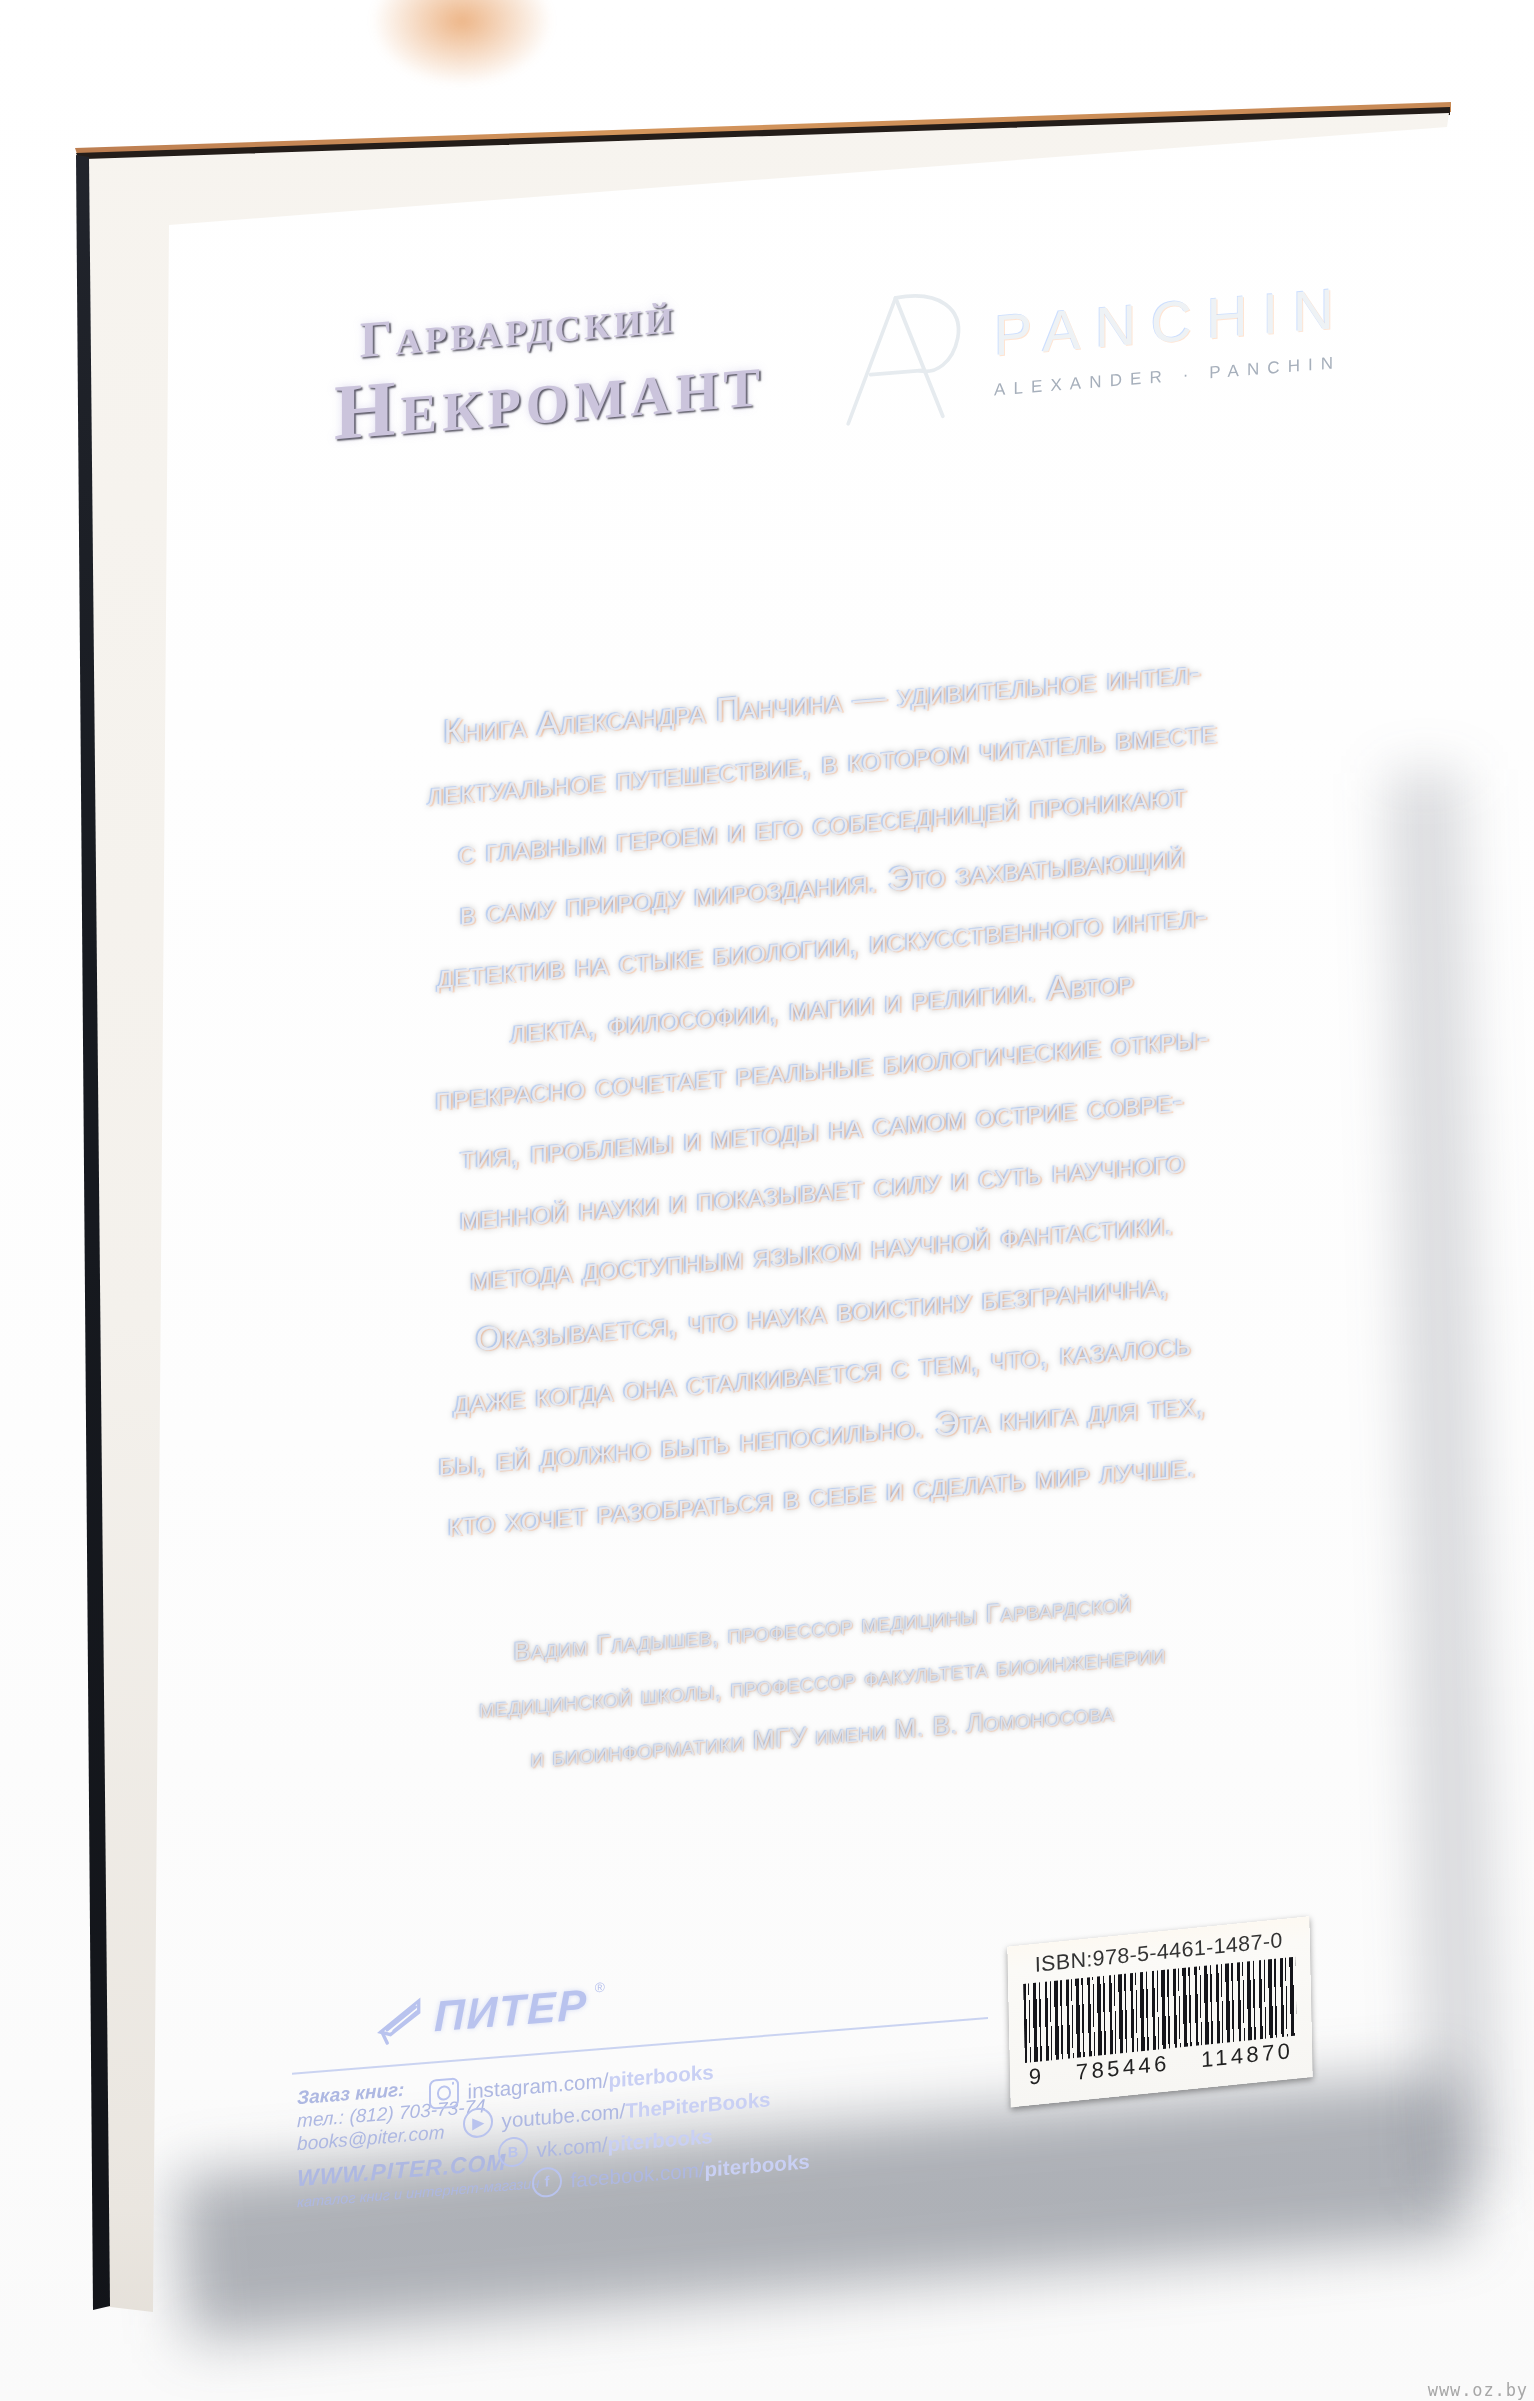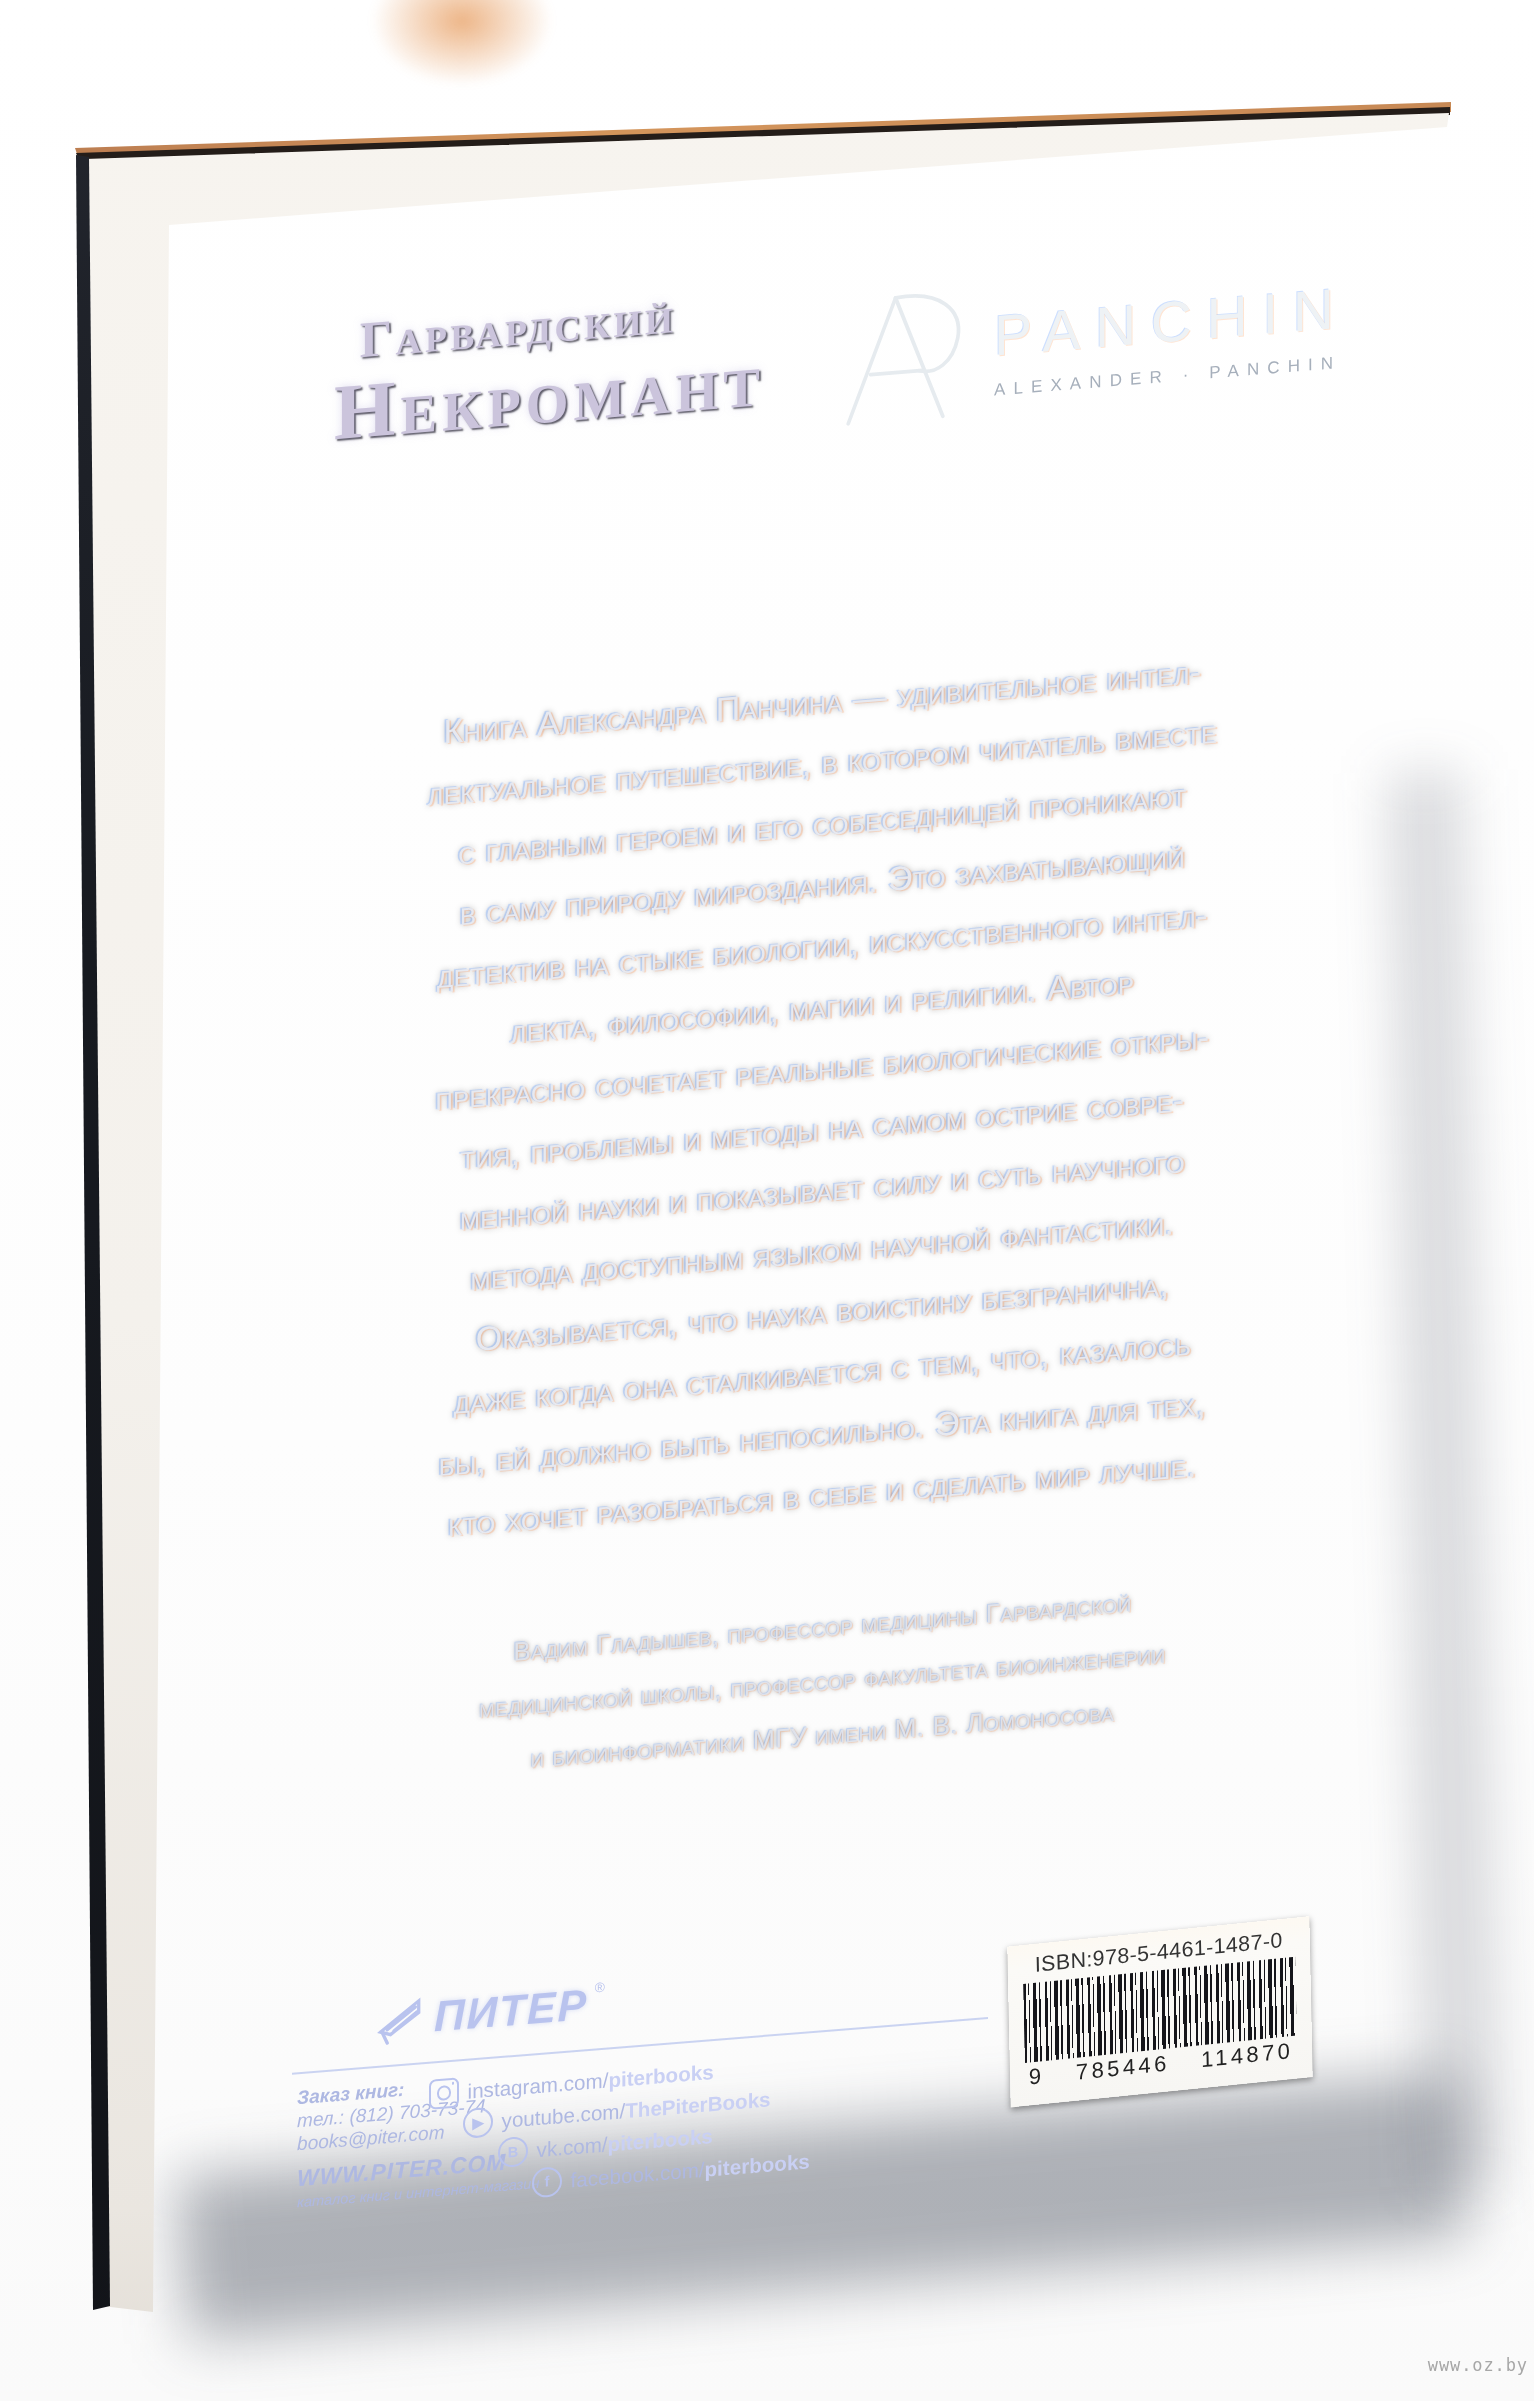--- a/index.html
+++ b/index.html
@@ -10,21 +10,21 @@
   }
   .abs{position:absolute;}
 
   
   .orange-glow{
     left:368px;top:-15.4px;width:188px;height:103px;
     background:radial-gradient(ellipse at 50% 35%,rgba(222,120,36,.55),rgba(222,120,36,0) 68%);
     filter:blur(4.3px);
   }
   .watermark{
-    right:6px;bottom:26px;font-size:17px;color:#a7a7a7;letter-spacing:0.9px;
+    right:6px;bottom:1px;font-size:17px;color:#a7a7a7;letter-spacing:0.9px;
     font-family:"DejaVu Sans Mono",monospace;
   }
 
   
   .book-shadow{
     left:180px;top:2125px;width:1285px;height:163px;
     background:rgba(48,54,70,.38);filter:blur(29px);
     transform:rotate(-4.6deg);
   }
   .book-shadow-right{

